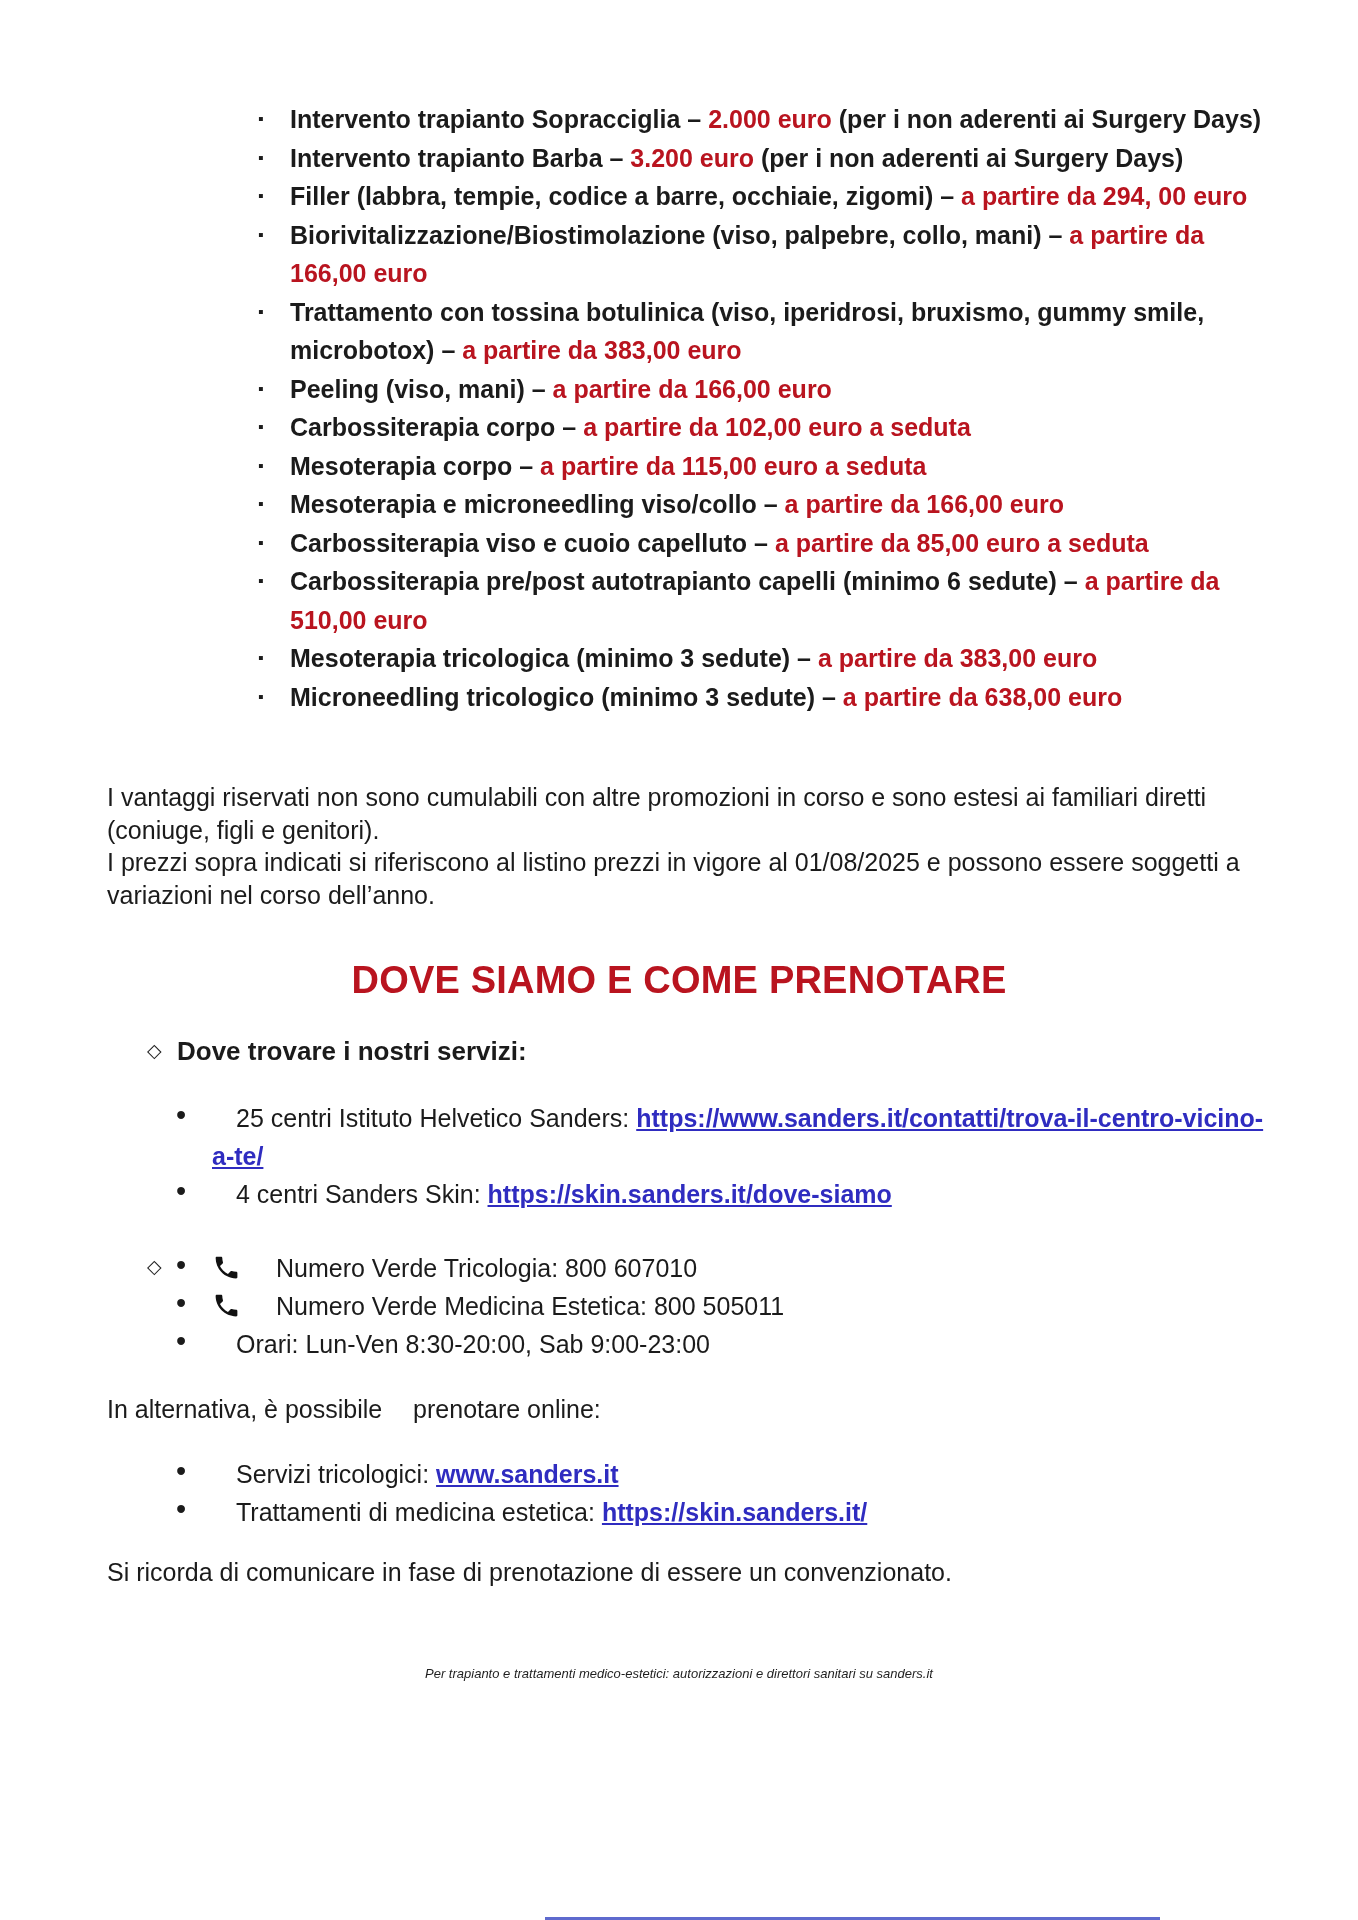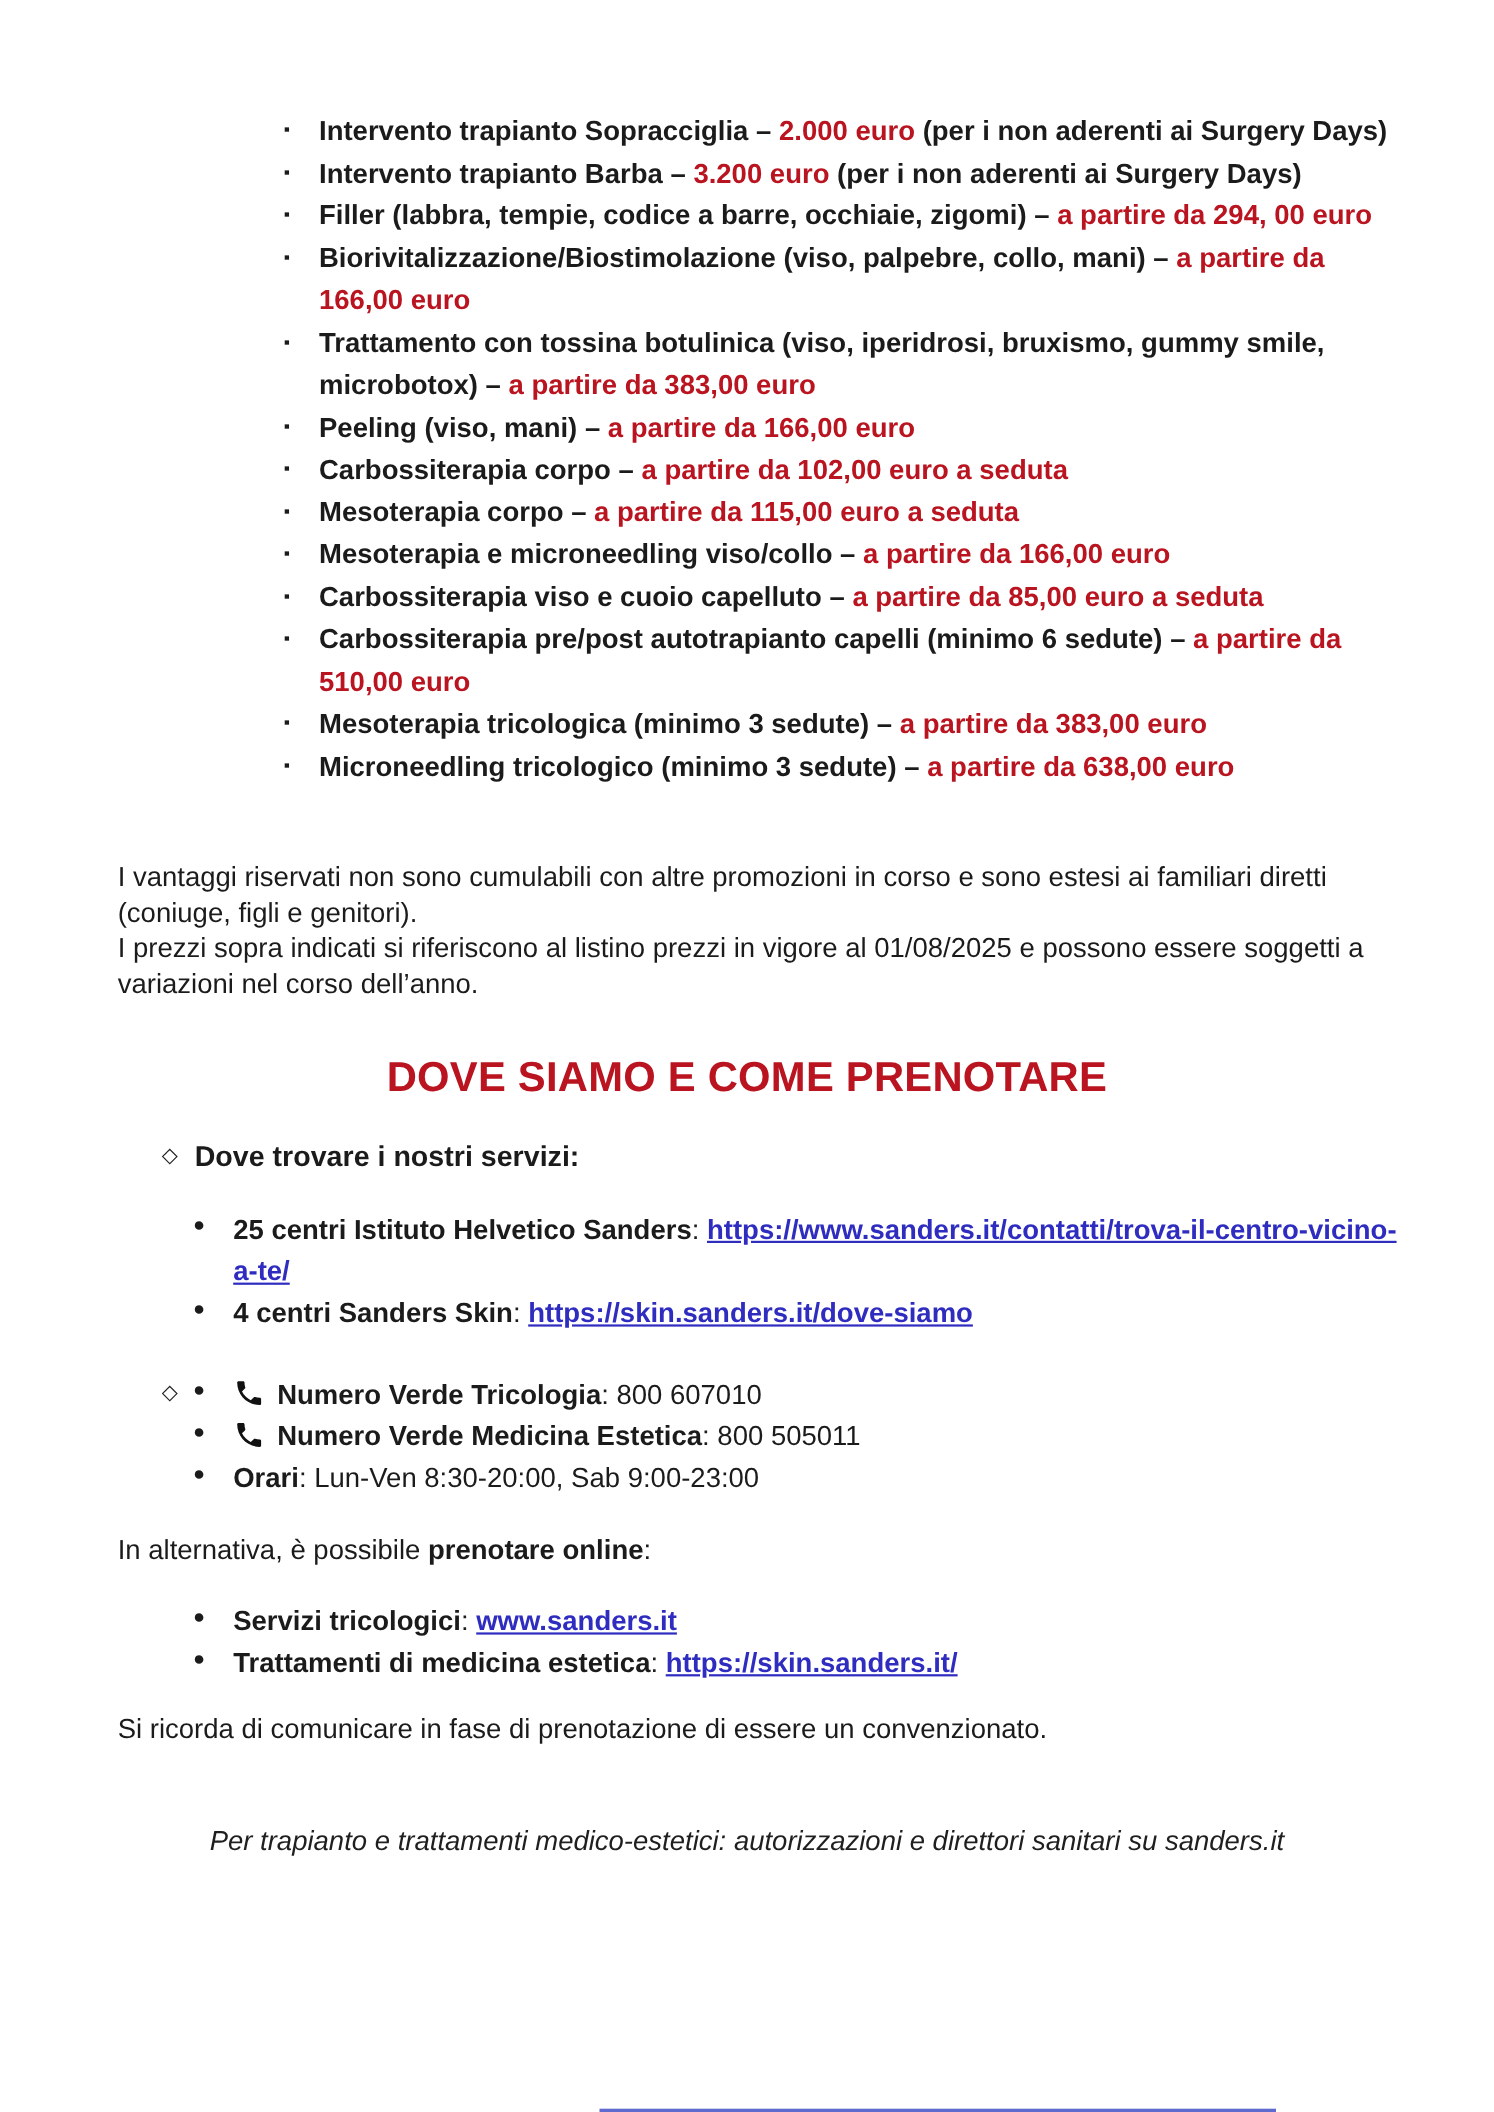--- a/index.html
+++ b/index.html
@@ -27,29 +27,29 @@
     font-size:38px;line-height:34px;font-weight:700;letter-spacing:.2px;}
   
   .subsection{margin:36px 100px 0 147px;font-size:26px;font-weight:700;
     line-height:36px;position:relative;padding-left:30px;}
   .diamond{position:absolute;left:0;top:0;font-size:19px;font-weight:400;line-height:36px;}
   
   ul.sub{list-style:none;margin:30px 88px 0 176px;padding:0;
     font-size:25px;line-height:38px;font-weight:400;}
   ul.sub li{position:relative;padding-left:36px;}
   .rb{position:absolute;left:0;top:-3px;font-size:29px;line-height:38px;}
-  b,.bold{font-weight:700;}
+  b,.bold{font-weight:400;margin-left:24px;}
   a.lnk{color:var(--blue);text-decoration:underline;cursor:pointer;font-weight:bold;}
   .phone-svg{width:29px;height:29px;vertical-align:-5px;margin-right:11px;fill:#111;}
   
   .line{margin:30px 100px 0 107px;font-size:25px;line-height:32px;}
   .reminder{margin-top:25px;}
   
   .footer{margin-top:74px;text-align:center;font-style:italic;
-    font-size:25px;line-height:24px;color:#1f1f1f;}
+    font-size:13px;line-height:24px;color:#1f1f1f;}
   .bottom-line{position:absolute;left:545px;bottom:0;width:615px;height:3px;
     background:#4250c6;opacity:.85;}
 </style>
 </head>
 <body>
 
 <div class="page">
 
   <ul class="prices">
     <li><span class="sq">▪</span><span>Intervento trapianto Sopracciglia – </span><span class="red">2.000 euro</span><span> (per i non aderenti ai Surgery Days)</span></li>

